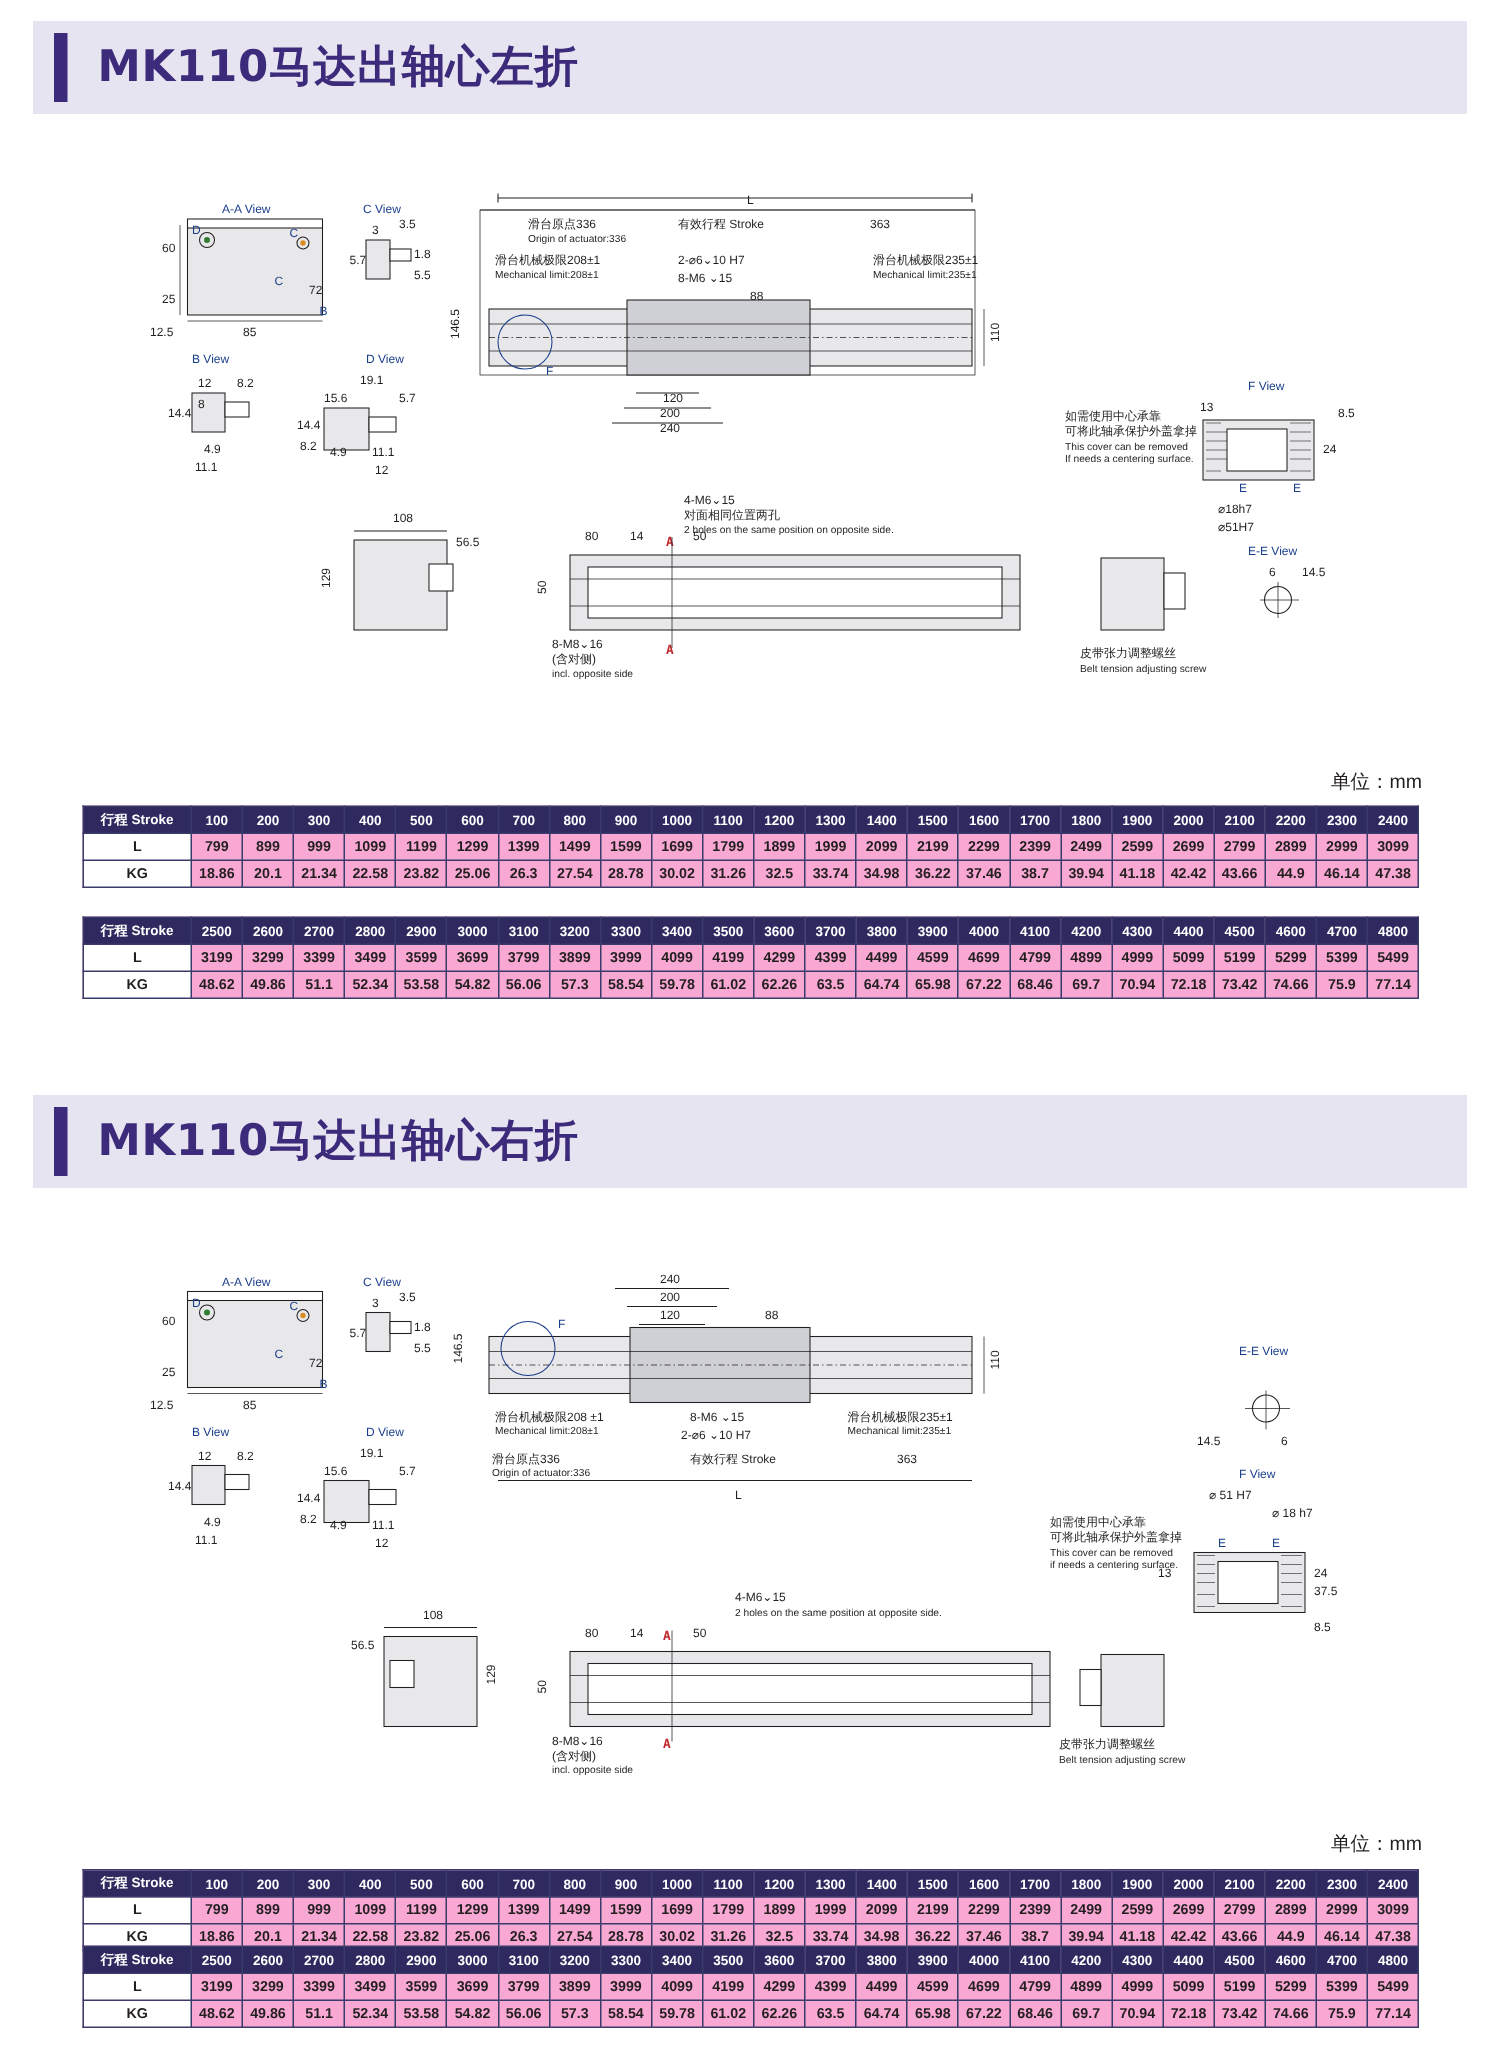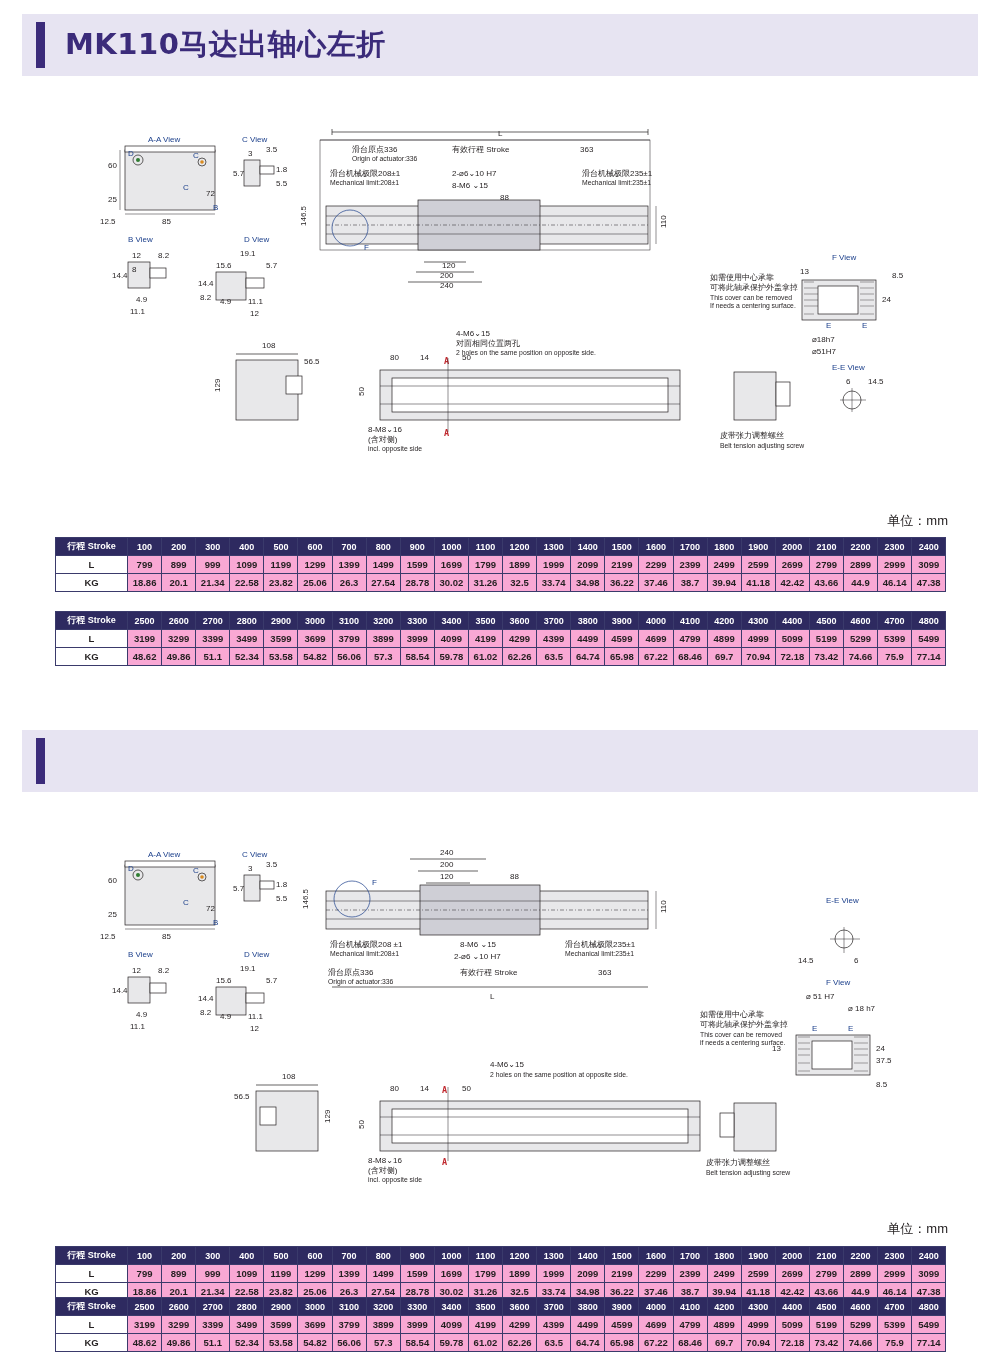--- a/index.html
+++ b/index.html
@@ -400,20 +400,21 @@
         <td>73.42</td>
         <td>74.66</td>
         <td>75.9</td>
         <td>77.14</td>
       </tr>
     </tbody>
   </table>
 
   <div class="sec-head" style="top:730px;">
     <div class="bar"></div>
+    <div class="ttl">MK110马达出轴心右折</div>
   </div>
 
   <div class="draw" style="top:835px;left:20px;">
     <svg width="960" height="360" viewBox="0 0 960 360">
 
       <text class="lbl-blue" x="128" y="22">A-A View</text>
       <rect class="fill-gray" x="105" y="30" width="90" height="60"></rect>
       <rect class="fill-w" x="105" y="26" width="90" height="6"></rect>
       <circle cx="118" cy="40" r="5" fill="none" stroke="#231f20" stroke-width=".7"></circle>
       <circle cx="118" cy="40" r="2" fill="#2f7d32"></circle>

